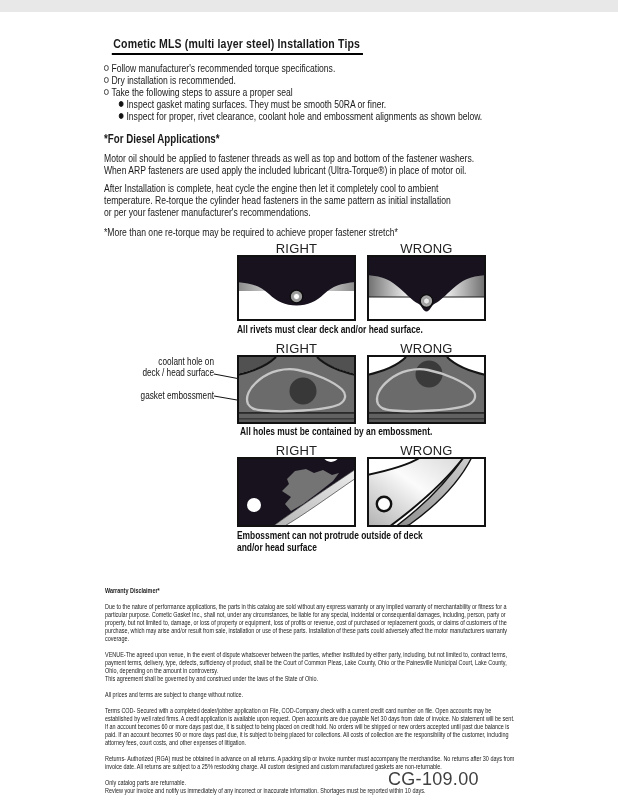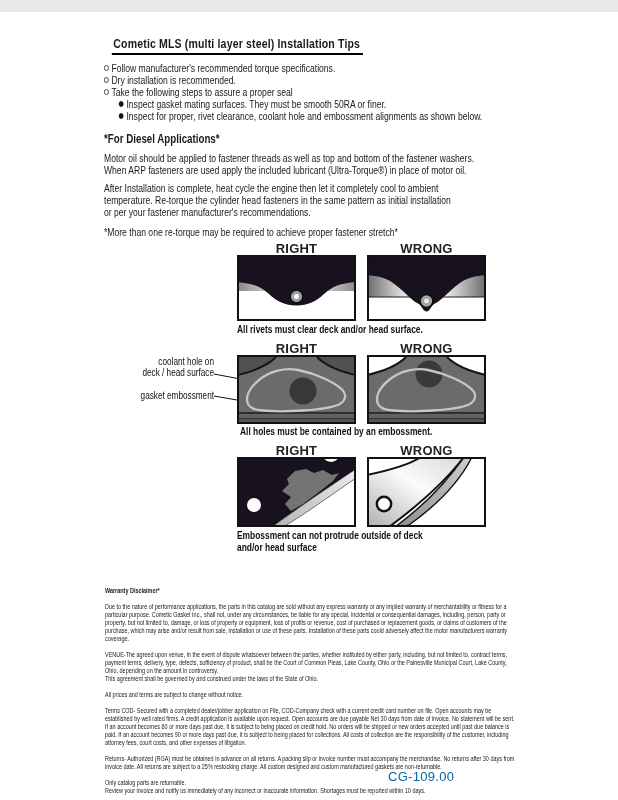--- a/index.html
+++ b/index.html
@@ -27,21 +27,21 @@
   }
   .bullet.sub { margin-left:19px; }
   .bullet.sub .mk { background:#111; border-color:#111; width:3.8px; height:3.8px; margin-top:3.4px; }
   .diesel-heading { margin-top:10px; font-size:12.5px; font-weight:bold; }
   .para { margin-top:6px; font-size:11px; line-height:12px; white-space:pre-line; }
   .note { margin-top:8px; font-size:11px; white-space:nowrap; }
 
   
   .fig-label {
     position:absolute; width:119px; text-align:center;
-    font-size:13px; font-weight:bold; color:#222; letter-spacing:.2px;
+    font-size:13px; font-weight:normal; color:#222; letter-spacing:.2px;
   }
   .panel { position:absolute; width:119px; }
   .panel svg { display:block; }
   .fig-caption {
     position:absolute; font-size:10.5px; font-weight:bold; color:#111;
     white-space:pre-line; line-height:11.5px;
     transform:scaleX(0.8); transform-origin:0 0;
   }
   .callout {
     position:absolute; left:104px; width:110px; text-align:right;
@@ -55,21 +55,21 @@
     position:absolute; left:105px; top:575px; width:530px;
     font-size:7px; line-height:8px; color:#222;
     transform:scaleX(0.78); transform-origin:0 0;
   }
   .fineprint .hd { font-weight:bold; margin:0 0 8px 0; }
   .fp { margin:0 0 8px 0; white-space:pre-line; }
   .fp.tight { margin-bottom:0; }
 
   .page-number {
     position:absolute; left:388px; top:757px;
-    font-size:13px; letter-spacing:.3px; color:#0369a1;
+    font-size:18px; letter-spacing:.3px; color:#404040;
   }
 </style>
 </head>
 <body>
 
 <div class="page">
 
   <div class="content">
     <div class="title-wrap">
       <span class="doc-title">Cometic MLS (multi layer steel) Installation Tips</span>

